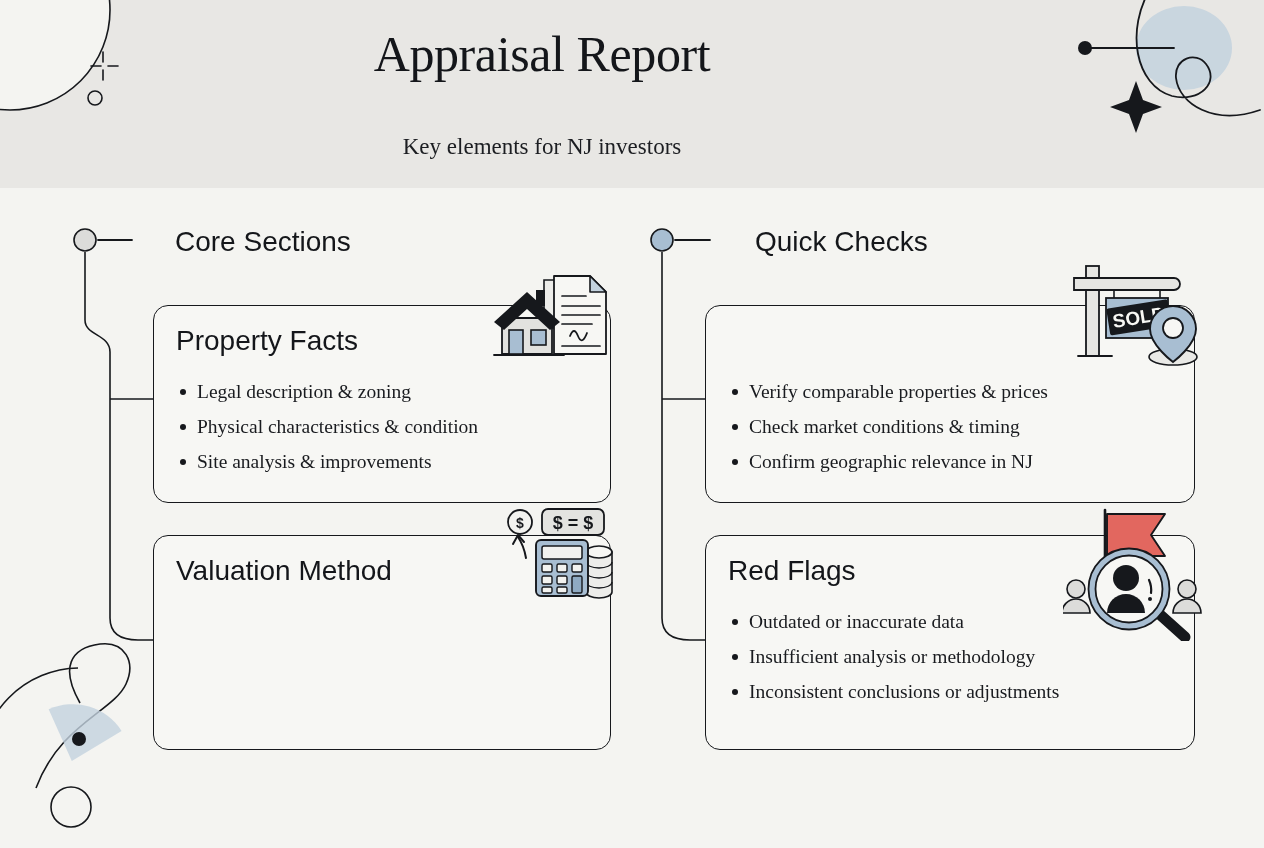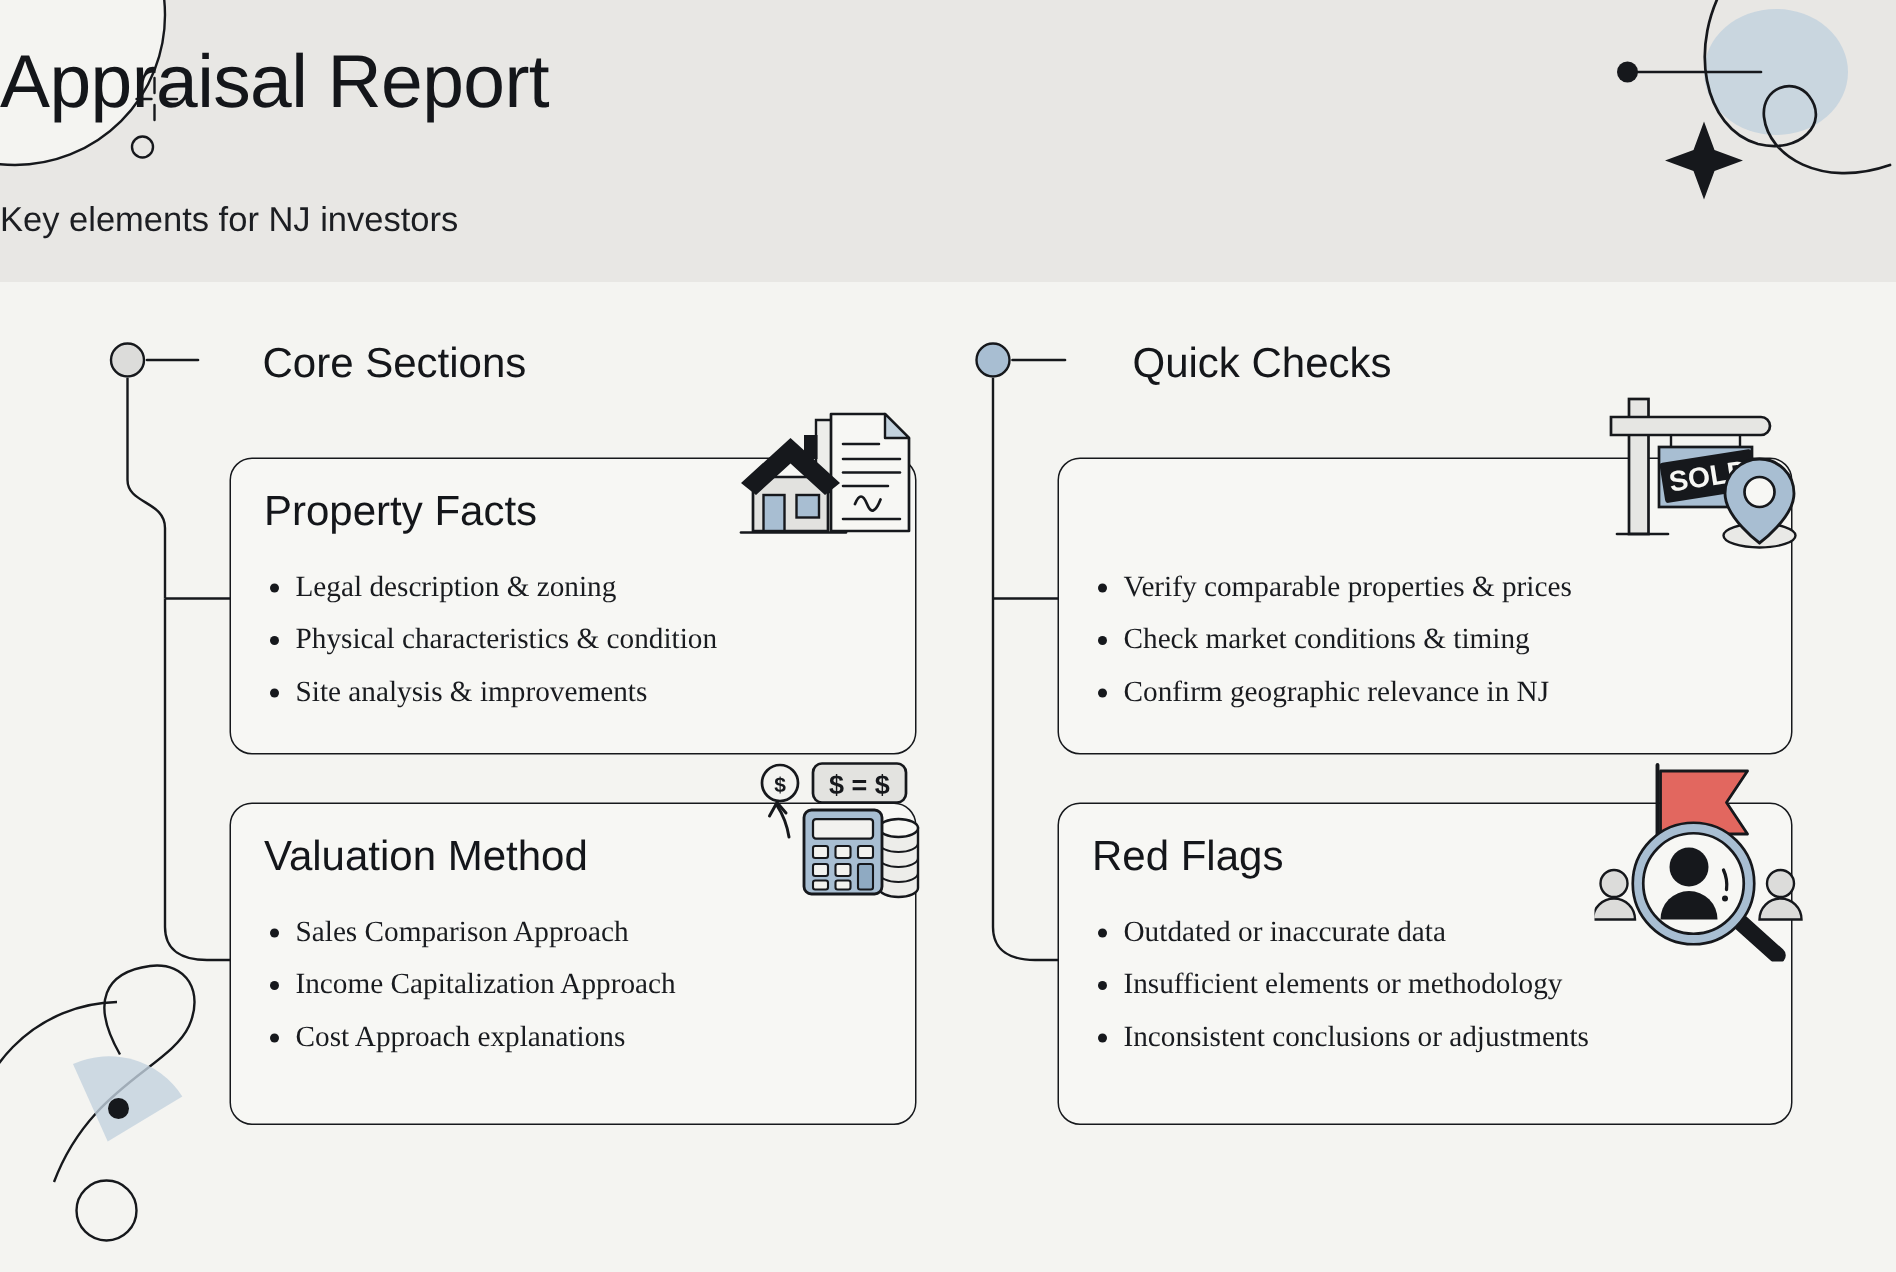--- a/index.html
+++ b/index.html
@@ -25,22 +25,23 @@
   #header-deco-left, #header-deco-right {
     position: absolute; top: 0;
     pointer-events: none;
   }
   #header-deco-left { left: 0; }
   #header-deco-right { right: 0; }
   #header-text {
     position: absolute; left: 0; top: 0;
     width: 1084px; height: 188px;
     display: flex; flex-direction: column;
-    justify-content: center;
+    align-items: center; justify-content: center;
     gap: 8px;
+    font-family: Liberation Serif, serif;
   }
   #title {
     font-size: 50px;
     font-weight: 400;
     color: #14161A;
     letter-spacing: -0.4px;
     line-height: 1.08;
   }
   #subtitle {
     font-size: 23px;
@@ -220,25 +221,20 @@
 
         <rect x="25" y="62" width="14" height="24" fill="#A8BED2" stroke="#16181C" stroke-width="1.6"></rect>
 
         <rect x="47" y="62" width="15" height="15" fill="#A8BED2" stroke="#16181C" stroke-width="1.6"></rect>
         <line x1="10" y1="87" x2="80" y2="87" stroke="#16181C" stroke-width="1.8" stroke-linecap="round"></line>
       </svg>
     </div>
 
     <div class="card" id="card-valuation">
       <div class="card-title">Valuation Method</div>
-      <ul class="card-list">
-        <li>Sales Comparison Approach</li>
-        <li>Income Capitalization Approach</li>
-        <li>Cost Approach explanations</li>
-      </ul>
       <svg class="card-icon" id="icon-valuation" viewBox="0 0 118 96">
 
         <circle cx="20" cy="16" r="12" fill="#F3F3F0" stroke="#16181C" stroke-width="1.8"></circle>
         <text x="20" y="22" text-anchor="middle" font-family="'Liberation Sans',sans-serif" font-size="14" font-weight="bold" fill="#16181C">$</text>
 
         <rect x="42" y="3" width="62" height="26" rx="6" fill="#E3E3E0" stroke="#16181C" stroke-width="1.8"></rect>
         <text x="73" y="23" text-anchor="middle" font-family="'Liberation Sans',sans-serif" font-size="18" font-weight="bold" fill="#16181C">$ = $</text>
 
         <path d="M 26 52 C 24 40, 20 34, 18 31" fill="none" stroke="#16181C" stroke-width="2" stroke-linecap="round"></path>
         <path d="M 13 38 L 18 29 L 24 36" fill="none" stroke="#16181C" stroke-width="2" stroke-linecap="round" stroke-linejoin="round"></path>
@@ -305,21 +301,21 @@
 
         <path d="M 117 46 a 23 23 0 0 1 23 23 c 0 16 -23 33 -23 33 s -23 -17 -23 -33 a 23 23 0 0 1 23 -23 z" fill="#A8BED2" stroke="#16181C" stroke-width="1.9"></path>
         <circle cx="117" cy="68" r="10" fill="#F7F7F4" stroke="#16181C" stroke-width="1.8"></circle>
       </svg>
     </div>
 
     <div class="card" id="card-redflags">
       <div class="card-title">Red Flags</div>
       <ul class="card-list">
         <li>Outdated or inaccurate data</li>
-        <li>Insufficient elements or methodology</li>
+        <li>Insufficient analysis or methodology</li>
         <li>Inconsistent conclusions or adjustments</li>
       </ul>
       <svg class="card-icon" id="icon-redflags" viewBox="0 0 145 135">
 
         <line x1="42" y1="4" x2="42" y2="72" stroke="#16181C" stroke-width="2.6" stroke-linecap="round"></line>
 
         <path d="M 44 8 h 58 l -14 21 l 14 21 h -58 z" fill="#E2675F" stroke="#16181C" stroke-width="1.9" stroke-linejoin="round"></path>
 
         <circle cx="13" cy="83" r="9" fill="#DCDCDA" stroke="#16181C" stroke-width="1.6"></circle>
         <path d="M -1 107 a 14 14 0 0 1 28 0 z" fill="#DCDCDA" stroke="#16181C" stroke-width="1.6"></path>

